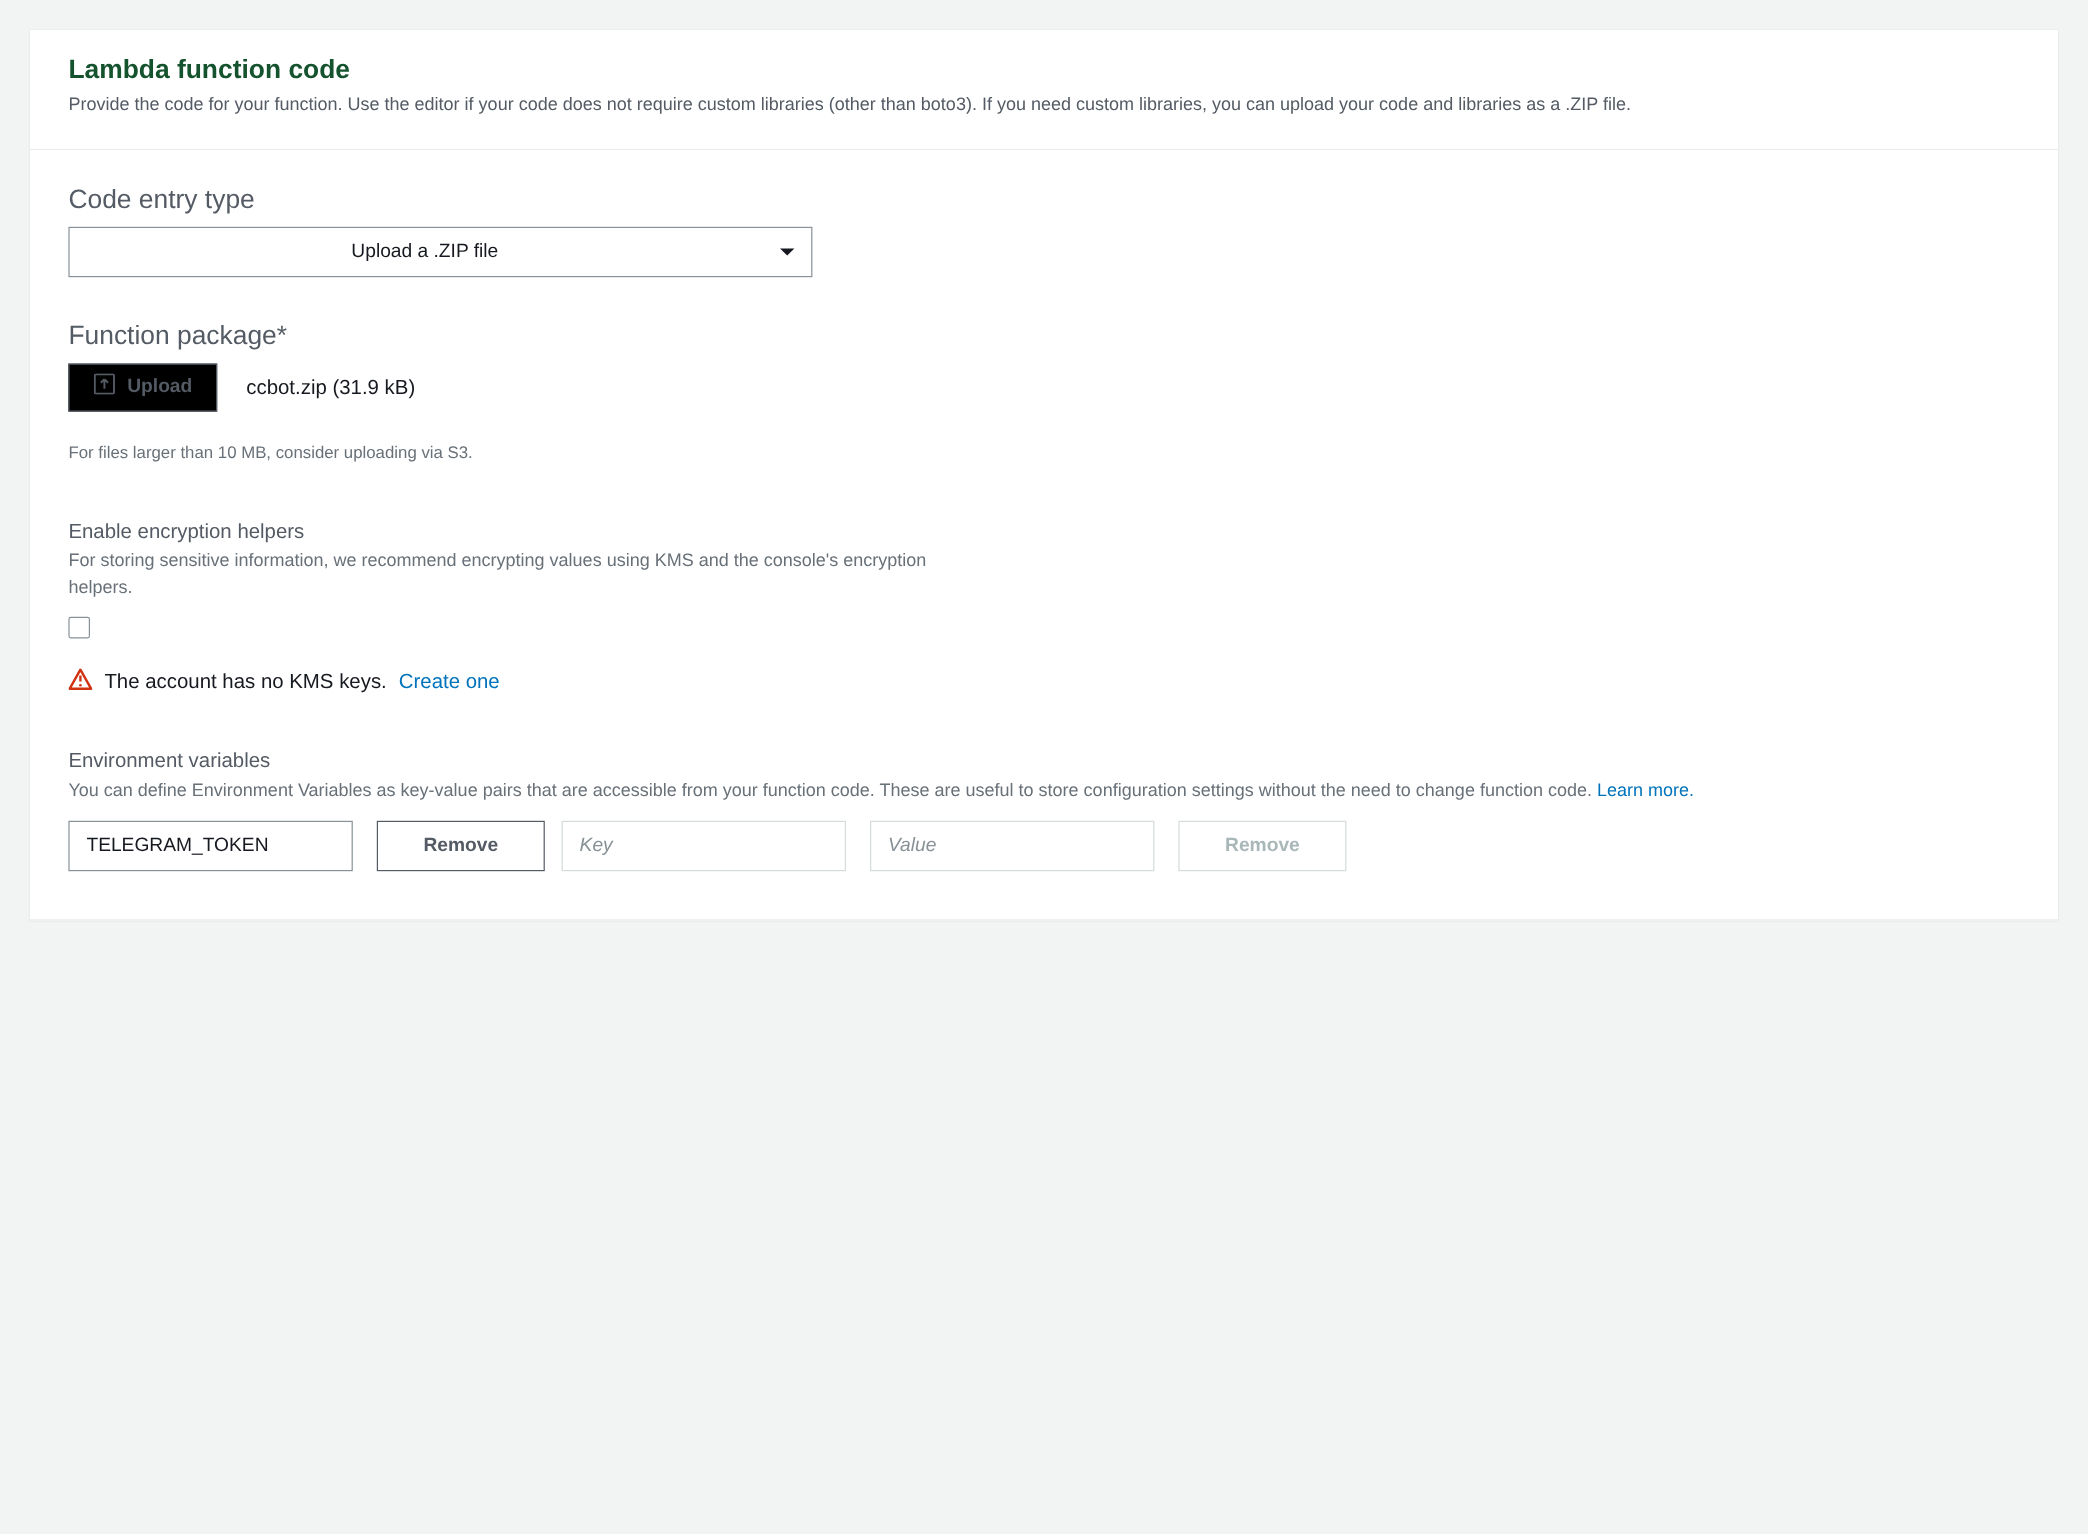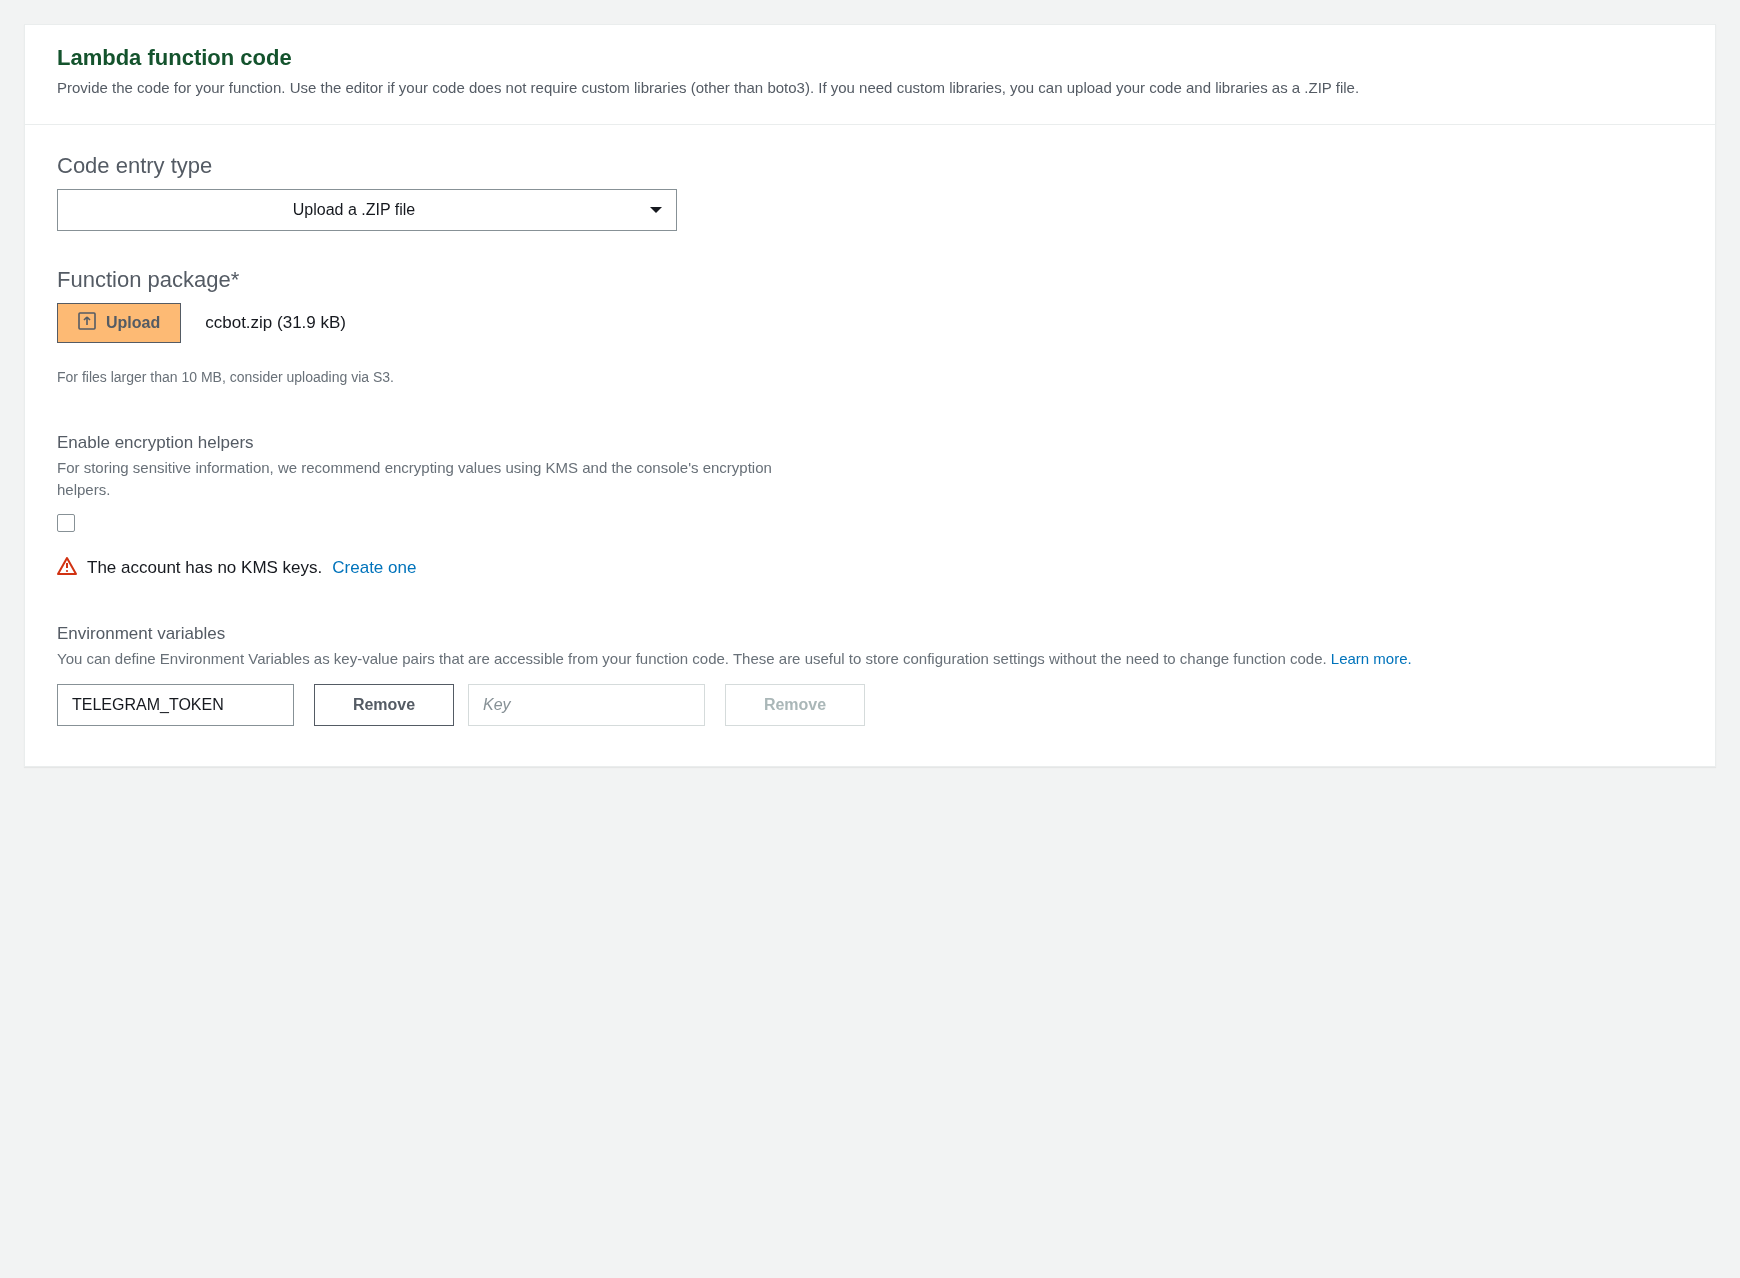--- a/index.html
+++ b/index.html
@@ -68,21 +68,21 @@
       align-items: center;
       gap: 24px;
     }
     .upload-btn {
       display: inline-flex;
       align-items: center;
       gap: 10px;
       height: 40px;
       padding: 0 20px;
       border: 1px solid #545b64;
-      background: #fdba74;
+      background: #000000;
       font-size: 16px;
       font-weight: 700;
       color: #545b64;
       cursor: pointer;
       font-family: inherit;
     }
     .upload-filename {
       font-size: 17px;
       color: #16191f;
     }
@@ -233,20 +233,21 @@
       </div>
       <div class="env-rows">
 
         <div class="env-row">
           <input class="env-input" value="TELEGRAM_TOKEN" style="">
           <button class="remove-btn">Remove</button>
         </div>
 
         <div class="env-row">
           <input class="env-input disabled" placeholder="Key" style="">
+          <input class="env-input disabled" placeholder="Value" style="">
           <button class="remove-btn disabled">Remove</button>
         </div>
 
       </div>
     </div>
 
   </div>
 </div>
 
 </body></html>

